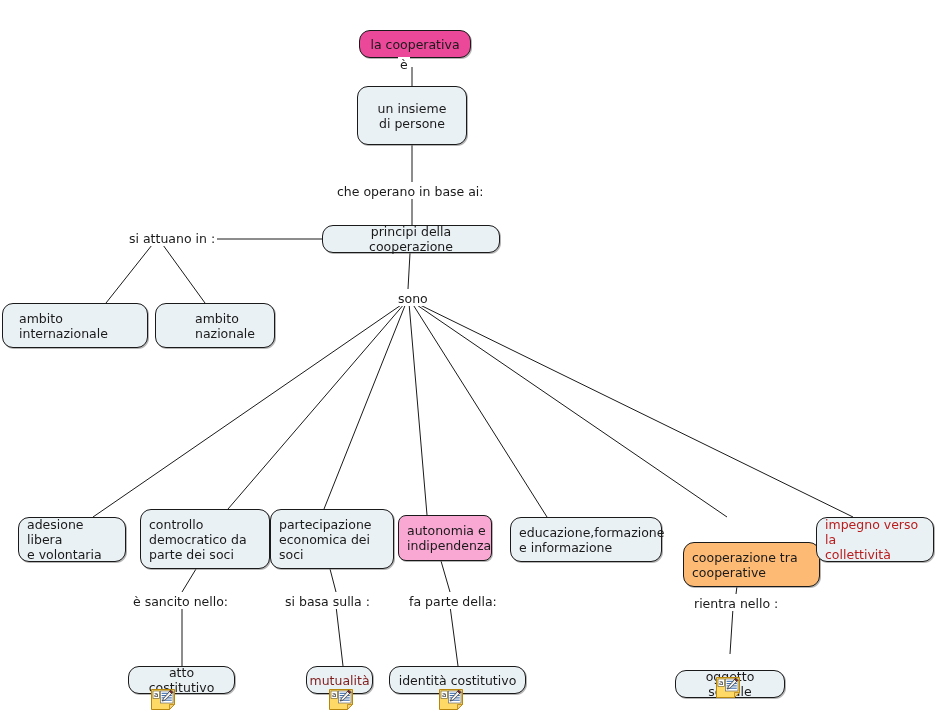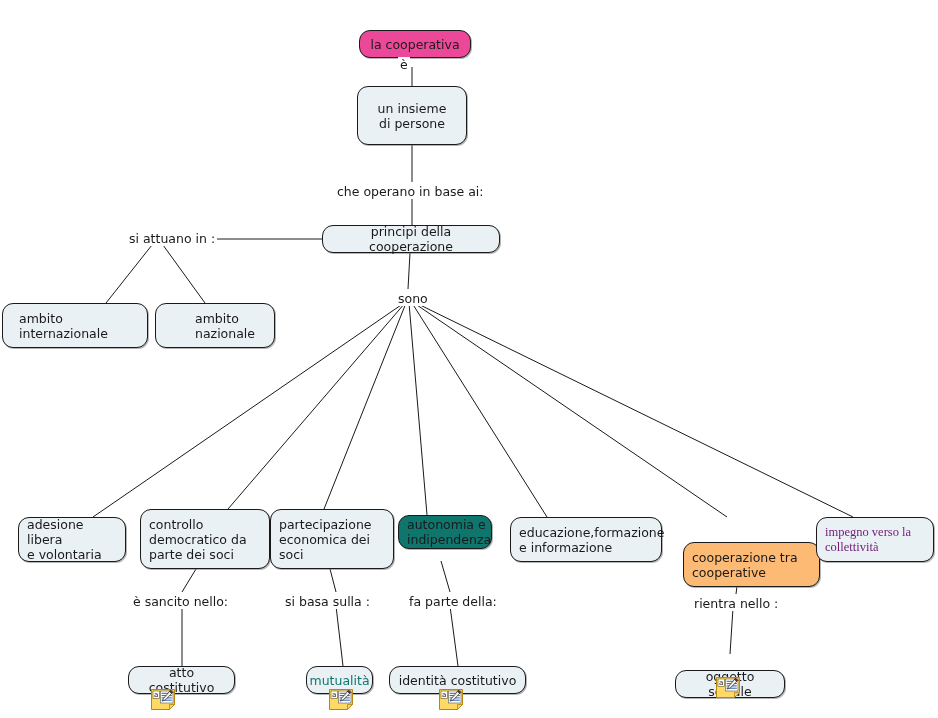--- a/index.html
+++ b/index.html
@@ -98,30 +98,30 @@
       <div class="node" style="left: 2px; top: 303px; width: 146px; height: 45px; background: rgb(234, 241, 245); border-color: rgb(26, 26, 26); color: rgb(26, 26, 26); padding-left: 16px;">ambito internazionale</div>
       <div class="node" style="left: 155px; top: 303px; width: 120px; height: 45px; background: rgb(234, 241, 245); border-color: rgb(26, 26, 26); color: rgb(26, 26, 26); padding-left: 39px;">ambito nazionale</div>
       <div class="node" style="left: 18px; top: 517px; width: 108px; height: 45px; background: rgb(234, 241, 245); border-color: rgb(26, 26, 26); color: rgb(26, 26, 26);">adesione libera
 e volontaria</div>
       <div class="node" style="left: 140px; top: 509px; width: 130px; height: 60px; background: rgb(234, 241, 245); border-color: rgb(26, 26, 26); color: rgb(26, 26, 26);">controllo
 democratico da
 parte dei soci</div>
       <div class="node" style="left: 270px; top: 509px; width: 124px; height: 60px; background: rgb(234, 241, 245); border-color: rgb(26, 26, 26); color: rgb(26, 26, 26);">partecipazione
 economica dei
 soci</div>
-      <div class="node" style="left: 398px; top: 515px; width: 94px; height: 34px; background: #0f766e; border-color: rgb(26, 26, 26); color: rgb(26, 26, 26);">autonomia e
+      <div class="node" style="left: 398px; top: 515px; width: 94px; height: 46px; background: #f9a8d4; border-color: rgb(26, 26, 26); color: rgb(26, 26, 26); border-radius: 8px;">autonomia e
 indipendenza</div>
       <div class="node" style="left: 510px; top: 517px; width: 152px; height: 45px; background: rgb(234, 241, 245); border-color: rgb(26, 26, 26); color: rgb(26, 26, 26);">educazione,formazione
 e informazione</div>
       <div class="node" style="left: 683px; top: 542px; width: 137px; height: 45px; background: #fdba74; border-color: rgb(26, 26, 26); color: rgb(26, 26, 26);">cooperazione tra
 cooperative</div>
-      <div class="node" style="left: 816px; top: 517px; width: 118px; height: 45px; background: rgb(234, 241, 245); border-color: rgb(26, 26, 26); color: #701a75; font-family: Liberation Serif, serif;">impegno verso la
+      <div class="node" style="left: 816px; top: 517px; width: 118px; height: 45px; background: rgb(234, 241, 245); border-color: rgb(26, 26, 26); color: #b91c1c;">impegno verso la
 collettività</div>
       <div class="node center" style="left: 128px; top: 666px; width: 107px; height: 28px; background: rgb(234, 241, 245); border-color: rgb(26, 26, 26); color: rgb(26, 26, 26);">atto costitutivo</div>
-      <div class="node center" style="left: 306px; top: 666px; width: 67px; height: 28px; background: rgb(234, 241, 245); border-color: rgb(26, 26, 26); color: #0f766e;">mutualità</div>
+      <div class="node center" style="left: 306px; top: 666px; width: 67px; height: 28px; background: rgb(234, 241, 245); border-color: rgb(26, 26, 26); color: #7f1d1d;">mutualità</div>
       <div class="node center" style="left: 389px; top: 666px; width: 137px; height: 28px; background: rgb(234, 241, 245); border-color: rgb(26, 26, 26); color: rgb(26, 26, 26);">identità costitutivo</div>
       <div class="node center" style="left: 675px; top: 654px; width: 110px; height: 28px; background: rgb(234, 241, 245); border-color: rgb(26, 26, 26); color: rgb(26, 26, 26); margin-top: 16px;">oggetto sociale</div>
     </div>
   <div id="labels-layer">
       <div class="link-label" style="left: 398px; top: 57px;">è</div>
       <div class="link-label" style="left: 335px; top: 184px;">che operano in base ai:</div>
       <div class="link-label" style="left: 127px; top: 231px;">si attuano in :</div>
       <div class="link-label" style="left: 396px; top: 291px;">sono</div>
       <div class="link-label" style="left: 131px; top: 594px;">è sancito nello:</div>
       <div class="link-label" style="left: 283px; top: 594px;">si basa sulla :</div>

